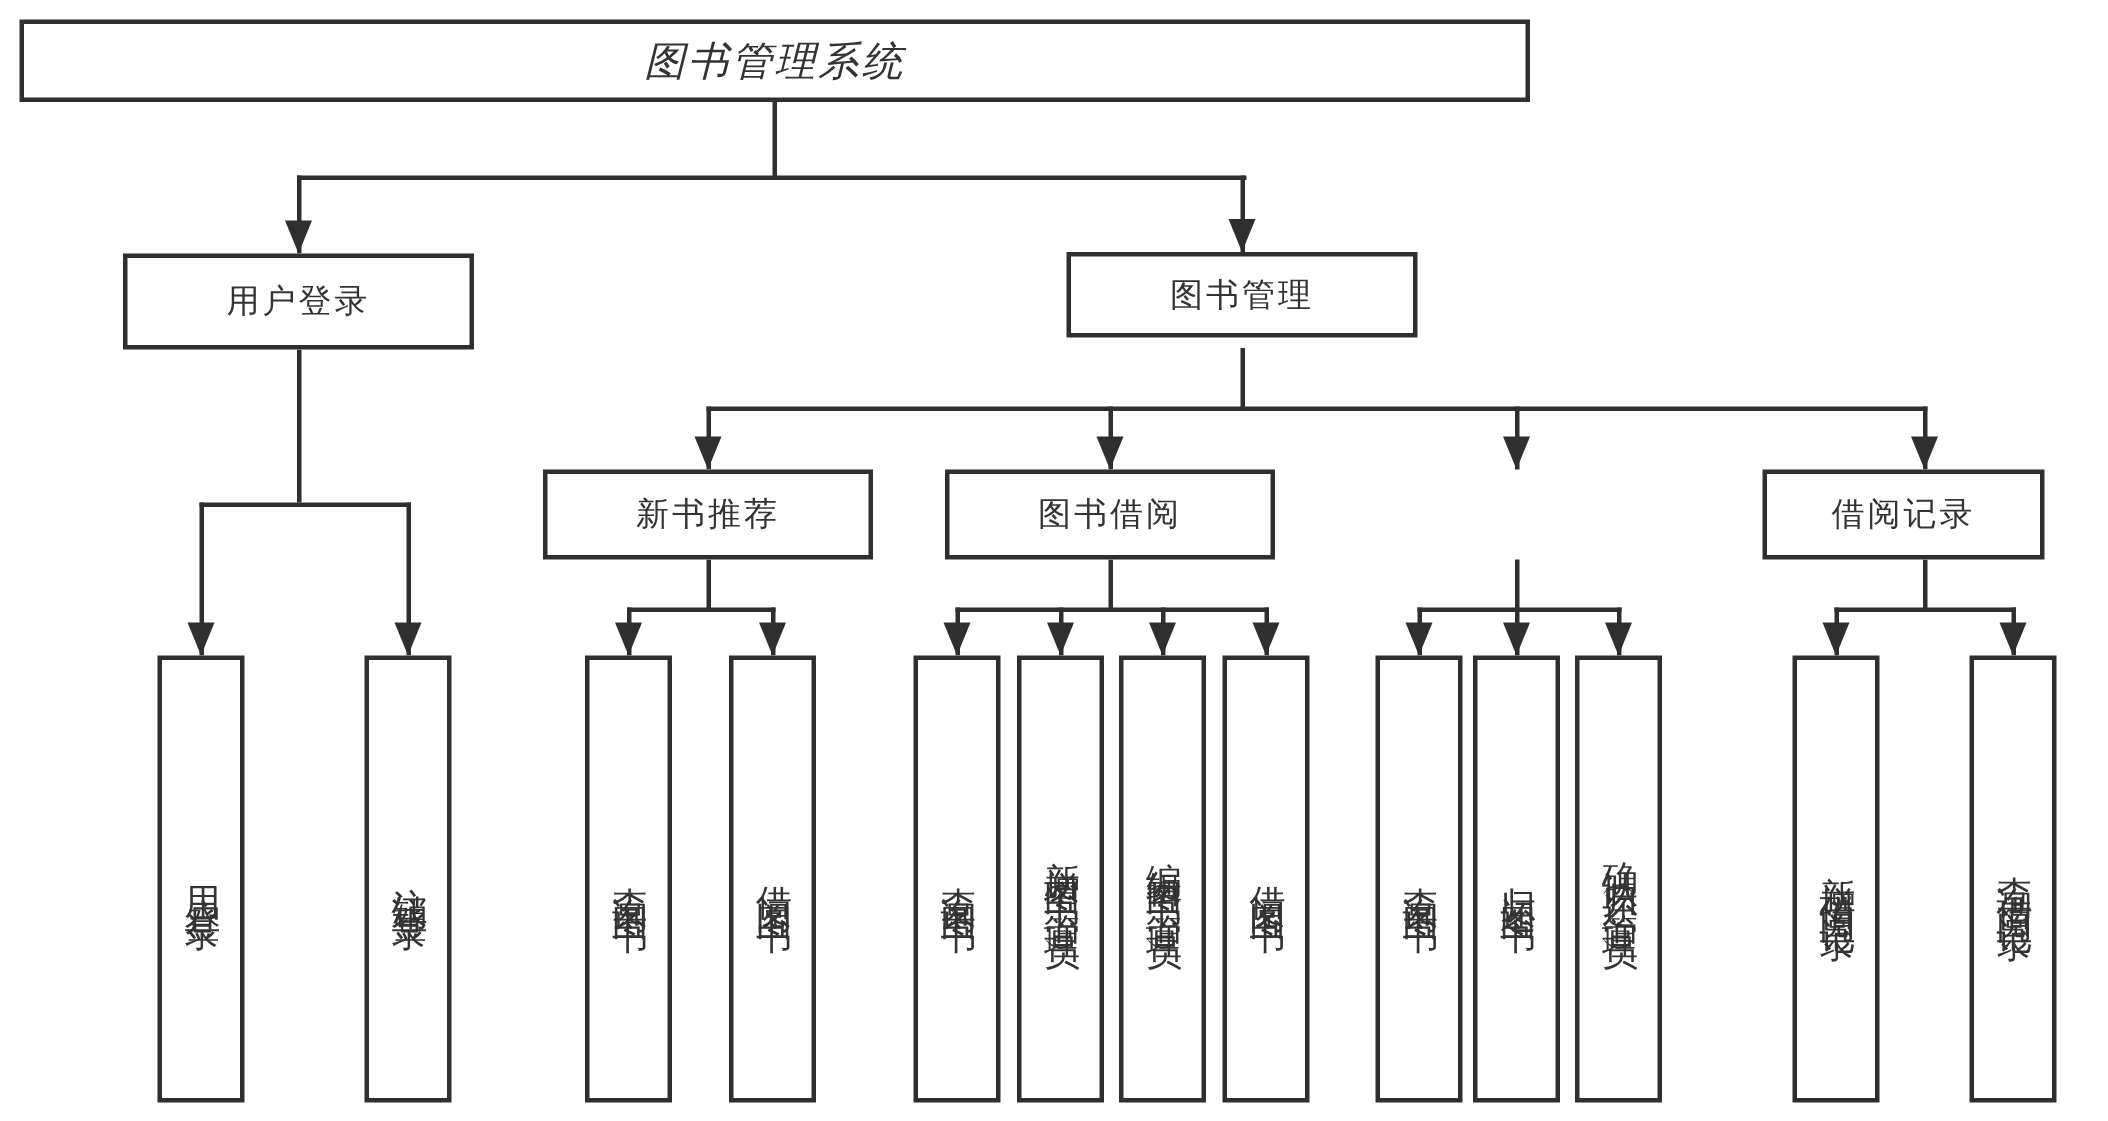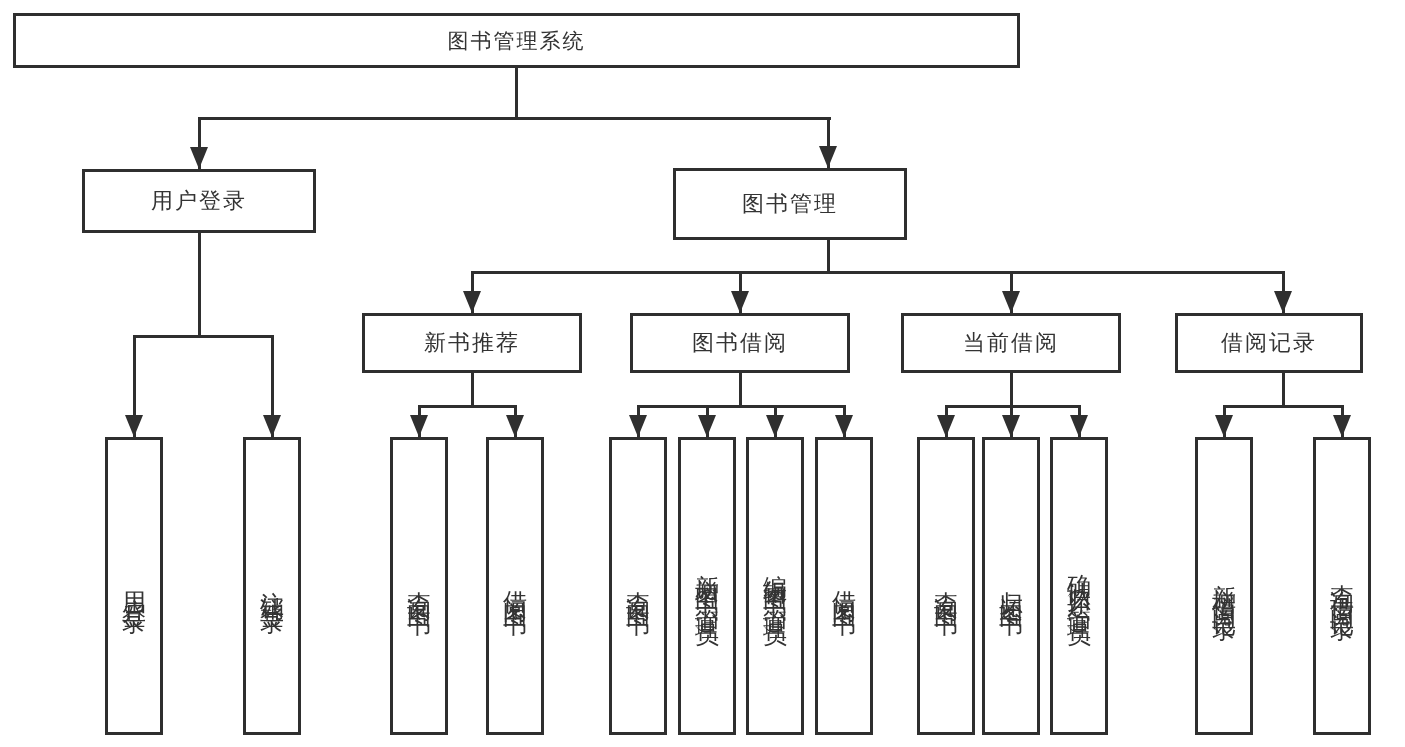--- a/index.html
+++ b/index.html
@@ -25,22 +25,23 @@
     align-items: center;
     justify-content: center;
     text-align: center;
     z-index: 2;
   }
   .hbox {
     font-size: 22px;
     letter-spacing: 2px;
   }
   .root-box {
-    font-size: 21px;
+    font-size: 27px;
     letter-spacing: 2px;
+    font-style: italic;
   }
   .vbox {
     writing-mode: vertical-rl;
     text-orientation: mixed;
     font-size: 24px;
     letter-spacing: 7px;
     line-height: 1;
   }
   .line {
     position: absolute;
@@ -129,25 +130,24 @@
   <div class="arrow" style="left:835px;top:415px"></div>
   <div class="arrow" style="left:937px;top:415px"></div>
   <div class="arrow" style="left:1002px;top:415px"></div>
   <div class="arrow" style="left:1070px;top:415px"></div>
   <div class="arrow" style="left:1215px;top:415px"></div>
   <div class="arrow" style="left:1333px;top:415px"></div>
 
   <div class="box root-box" style="left:13px;top:13px;width:1007px;height:55px">图书管理系统</div>
 
   <div class="box hbox" style="left:82px;top:169px;width:234px;height:64px">用户登录</div>
-  <div class="box hbox" style="left:673px;top:168px;width:234px;height:72px">图书管理</div>
+  <div class="box hbox" style="left:711px;top:168px;width:234px;height:57px">图书管理</div>
 
   <div class="box hbox" style="left:630px;top:313px;width:220px;height:60px">图书借阅</div>
   <div class="box hbox" style="left:362px;top:313px;width:220px;height:60px">新书推荐</div>
-  <div class="box hbox" style="left:901px;top:313px;width:220px;height:60px">当前借阅</div>
   <div class="box hbox" style="left:1175px;top:313px;width:188px;height:60px">借阅记录</div>
 
   <div class="box vbox" style="left:105px;top:437px;width:58px;height:298px">用户登录</div>
   <div class="box vbox" style="left:243px;top:437px;width:58px;height:298px">注销登录</div>
 
   <div class="box vbox" style="left:390px;top:437px;width:58px;height:298px">查询图书</div>
   <div class="box vbox" style="left:486px;top:437px;width:58px;height:298px">借阅图书</div>
 
   <div class="box vbox" style="left:609px;top:437px;width:58px;height:298px">查询图书</div>
   <div class="box vbox" style="left:678px;top:437px;width:58px;height:298px">新增图书（管理员）</div>

